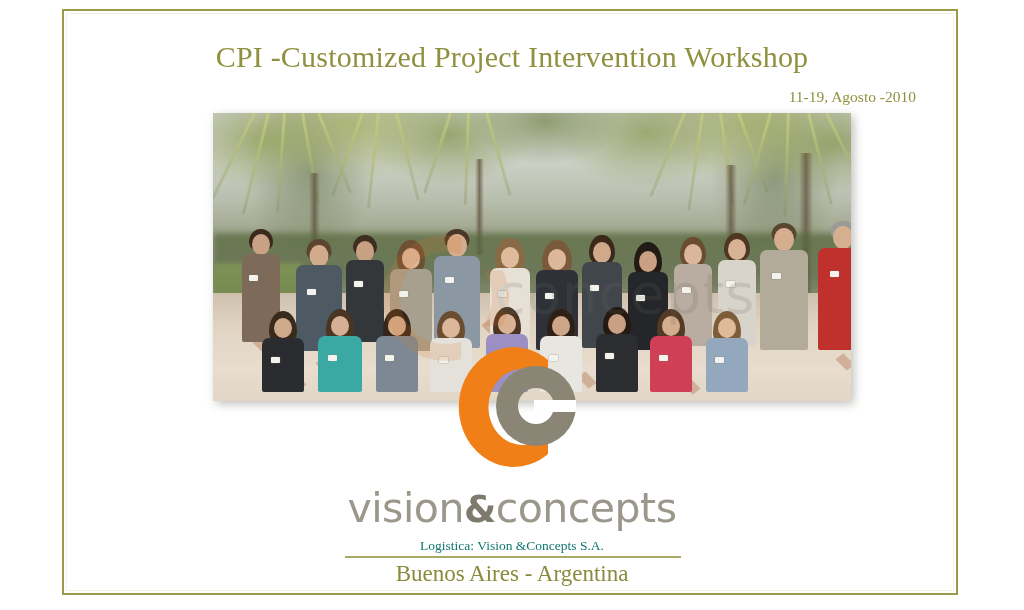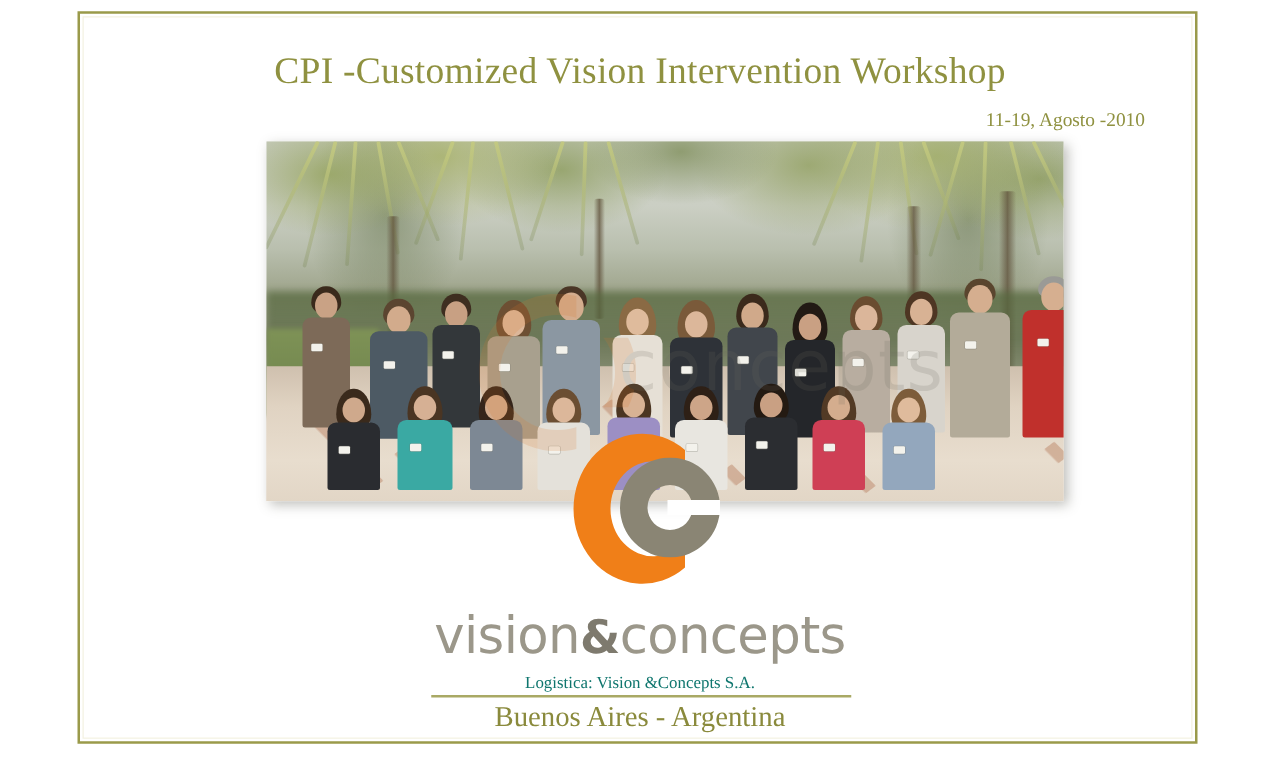--- a/index.html
+++ b/index.html
@@ -261,21 +261,21 @@
     white-space: nowrap;
   }
 </style>
 </head>
 <body>
 
 <div id="slide-frame">
   <div id="slide-frame-inner"></div>
 </div>
 
-<div id="slide-title">CPI -Customized Vision Intervention Workshop</div>
+<div id="slide-title">CPI -Customized Project Intervention Workshop</div>
 <div id="slide-date">11-19, Agosto -2010</div>
 
 <div id="photo-wrap">
   <div id="photo">
 
     <div class="foliage"></div>
 
     <div class="frond" style="left:40px;  top:0;   height:96px; transform:rotate(26deg);"></div>
     <div class="frond" style="left:54px;  top:0;   height:104px;transform:rotate(14deg);"></div>
     <div class="frond" style="left:70px;  top:0;   height:100px;transform:rotate(4deg);"></div>

